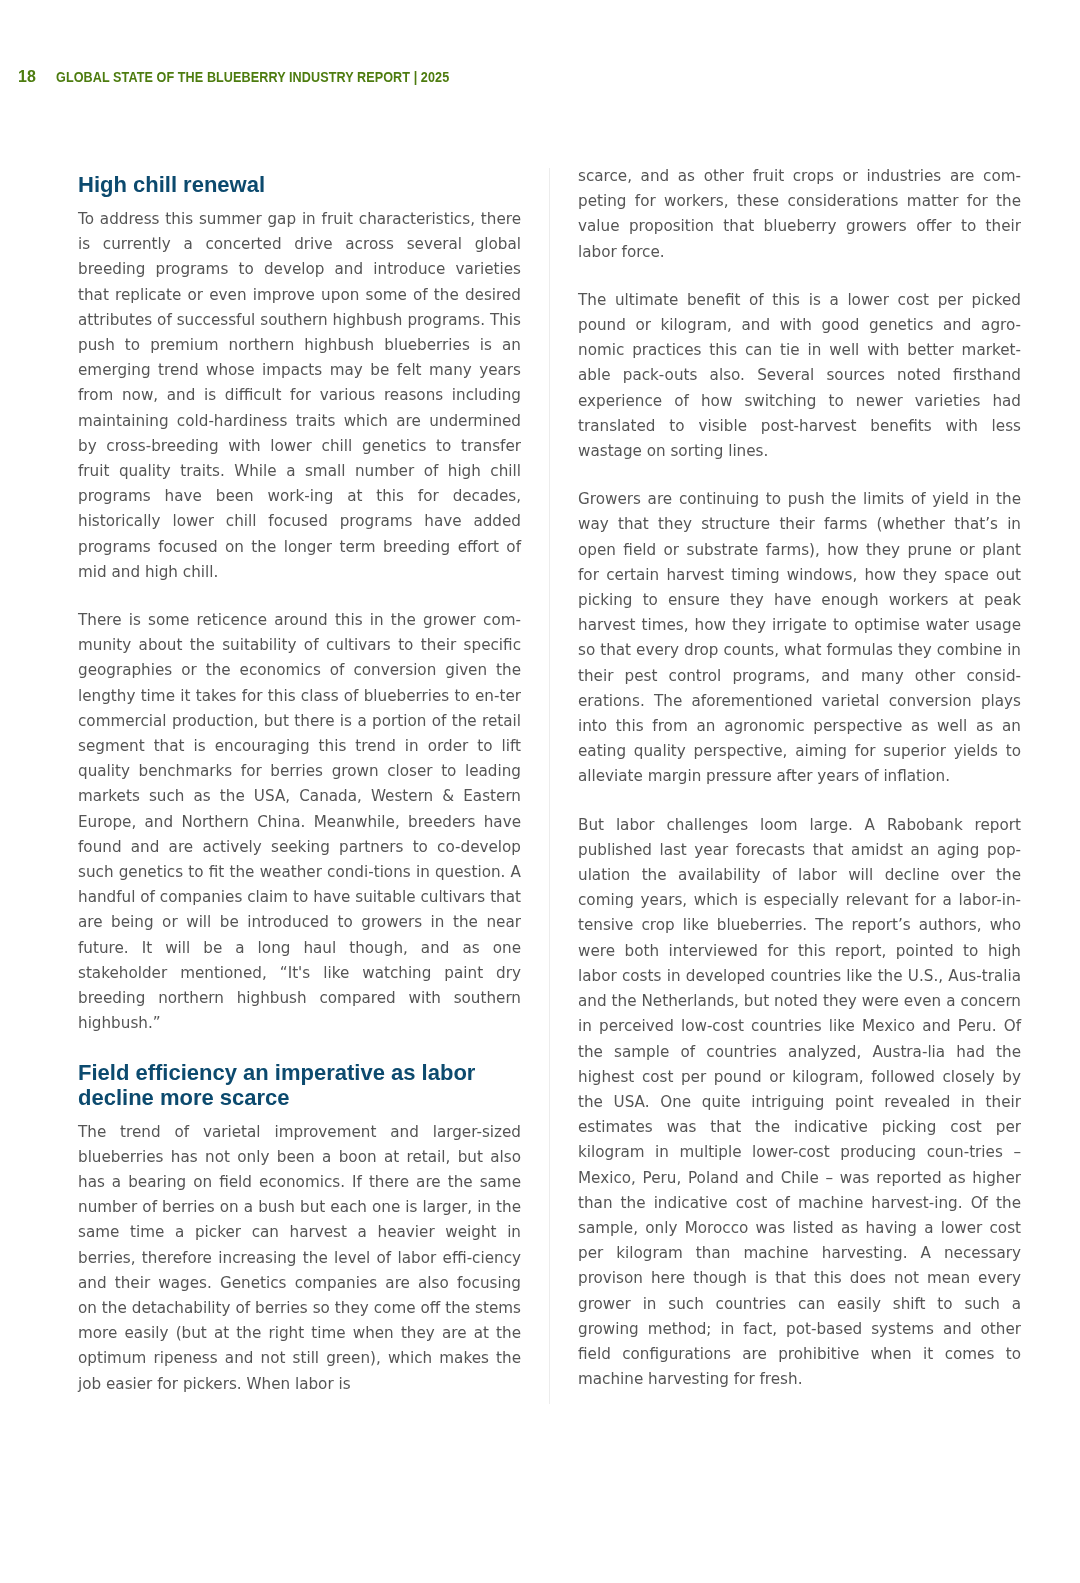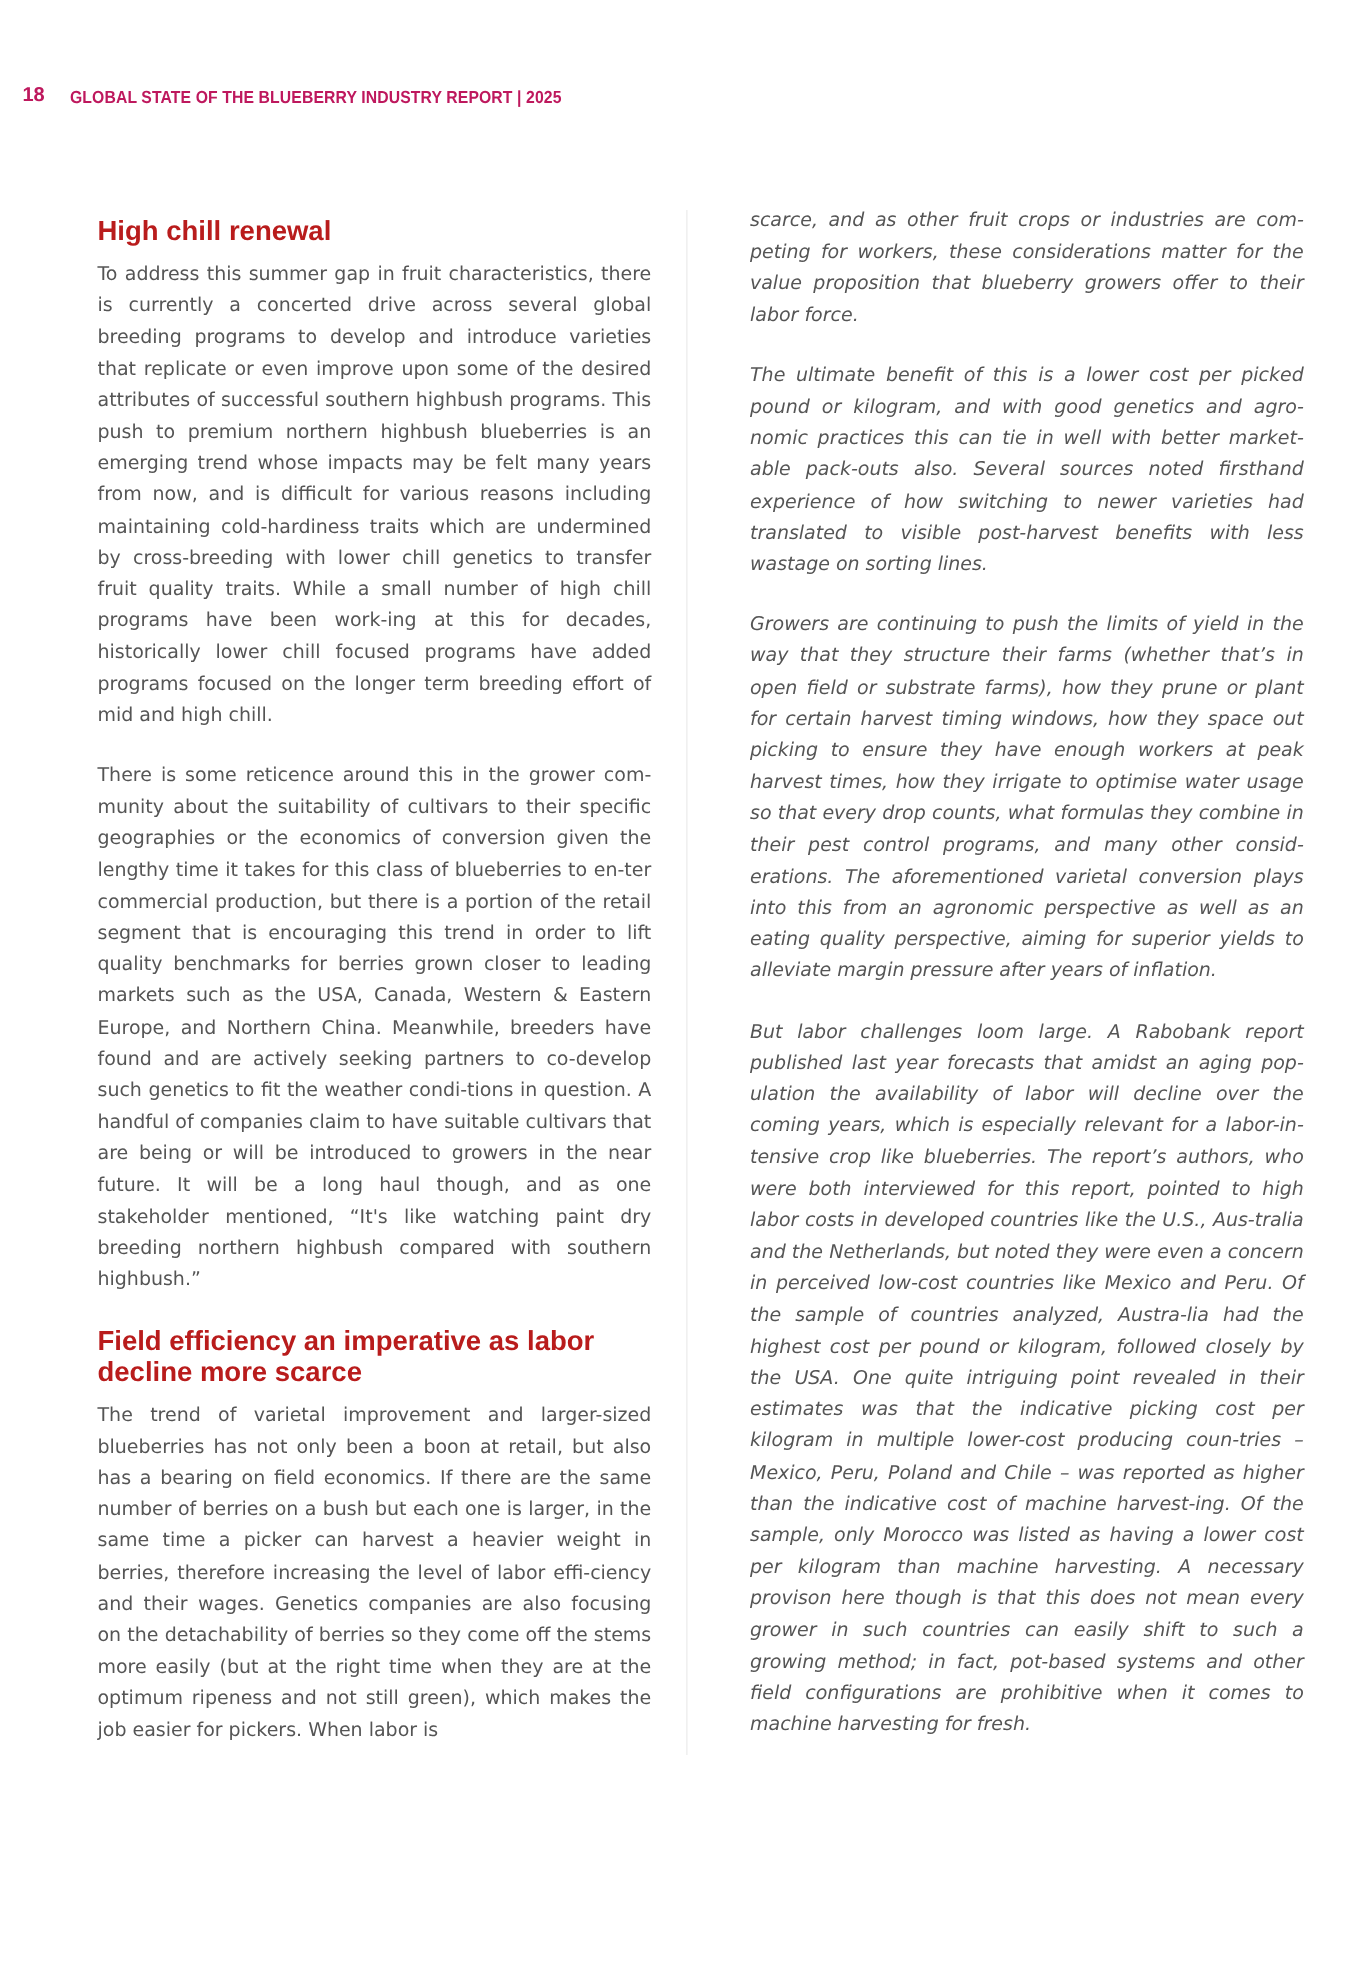--- a/index.html
+++ b/index.html
@@ -1,36 +1,36 @@
 <!DOCTYPE html>
 <html><head>
 <meta charset="utf-8">
 <style>
   html, body { margin: 0; padding: 0; background: #ffffff; }
   body { width: 1080px; height: 1583px; position: relative; overflow: hidden; }
   .header {
     position: absolute; left: 18px; top: 68px;
     font-family: "Liberation Sans", sans-serif; font-weight: bold;
-    color: #be185d; display: flex; align-items: center;
+    color: #4d7c0f; display: flex; align-items: center;
   }
   .page-num { font-size: 16px; margin-right: 20px; }
   .report-title { font-size: 14px; letter-spacing: 0.1px; transform: scaleX(0.9); transform-origin: left center; white-space: nowrap; }
   .col {
     position: absolute; top: 164px; width: 443px;
     font-family: "DejaVu Sans", sans-serif; font-size: 15.2px; line-height: 25.2px;
     color: #555555; text-align: justify;
   }
   .col-left { left: 78px; }
-  .col-right { left: 600px; font-style: italic; }
+  .col-right { left: 578px; }
   .divider {
     position: absolute; left: 549px; top: 168px; width: 1px; height: 1236px;
     background: #ececec;
   }
   h2 {
-    font-family: "Liberation Sans", sans-serif; font-weight: bold; color: #b91c1c;
+    font-family: "Liberation Sans", sans-serif; font-weight: bold; color: #0c4a6e;
     font-size: 22px; line-height: 25px; margin: 0 0 10px 0; text-align: left;
   }
   h2.first { margin-top: 8px; }
   h2.second { margin-top: 20px; }
   p { margin: 0 0 23px 0; hyphens: auto; }
   p.tight { margin-bottom: 12px; }
 </style>
 </head>
 <body>
 

